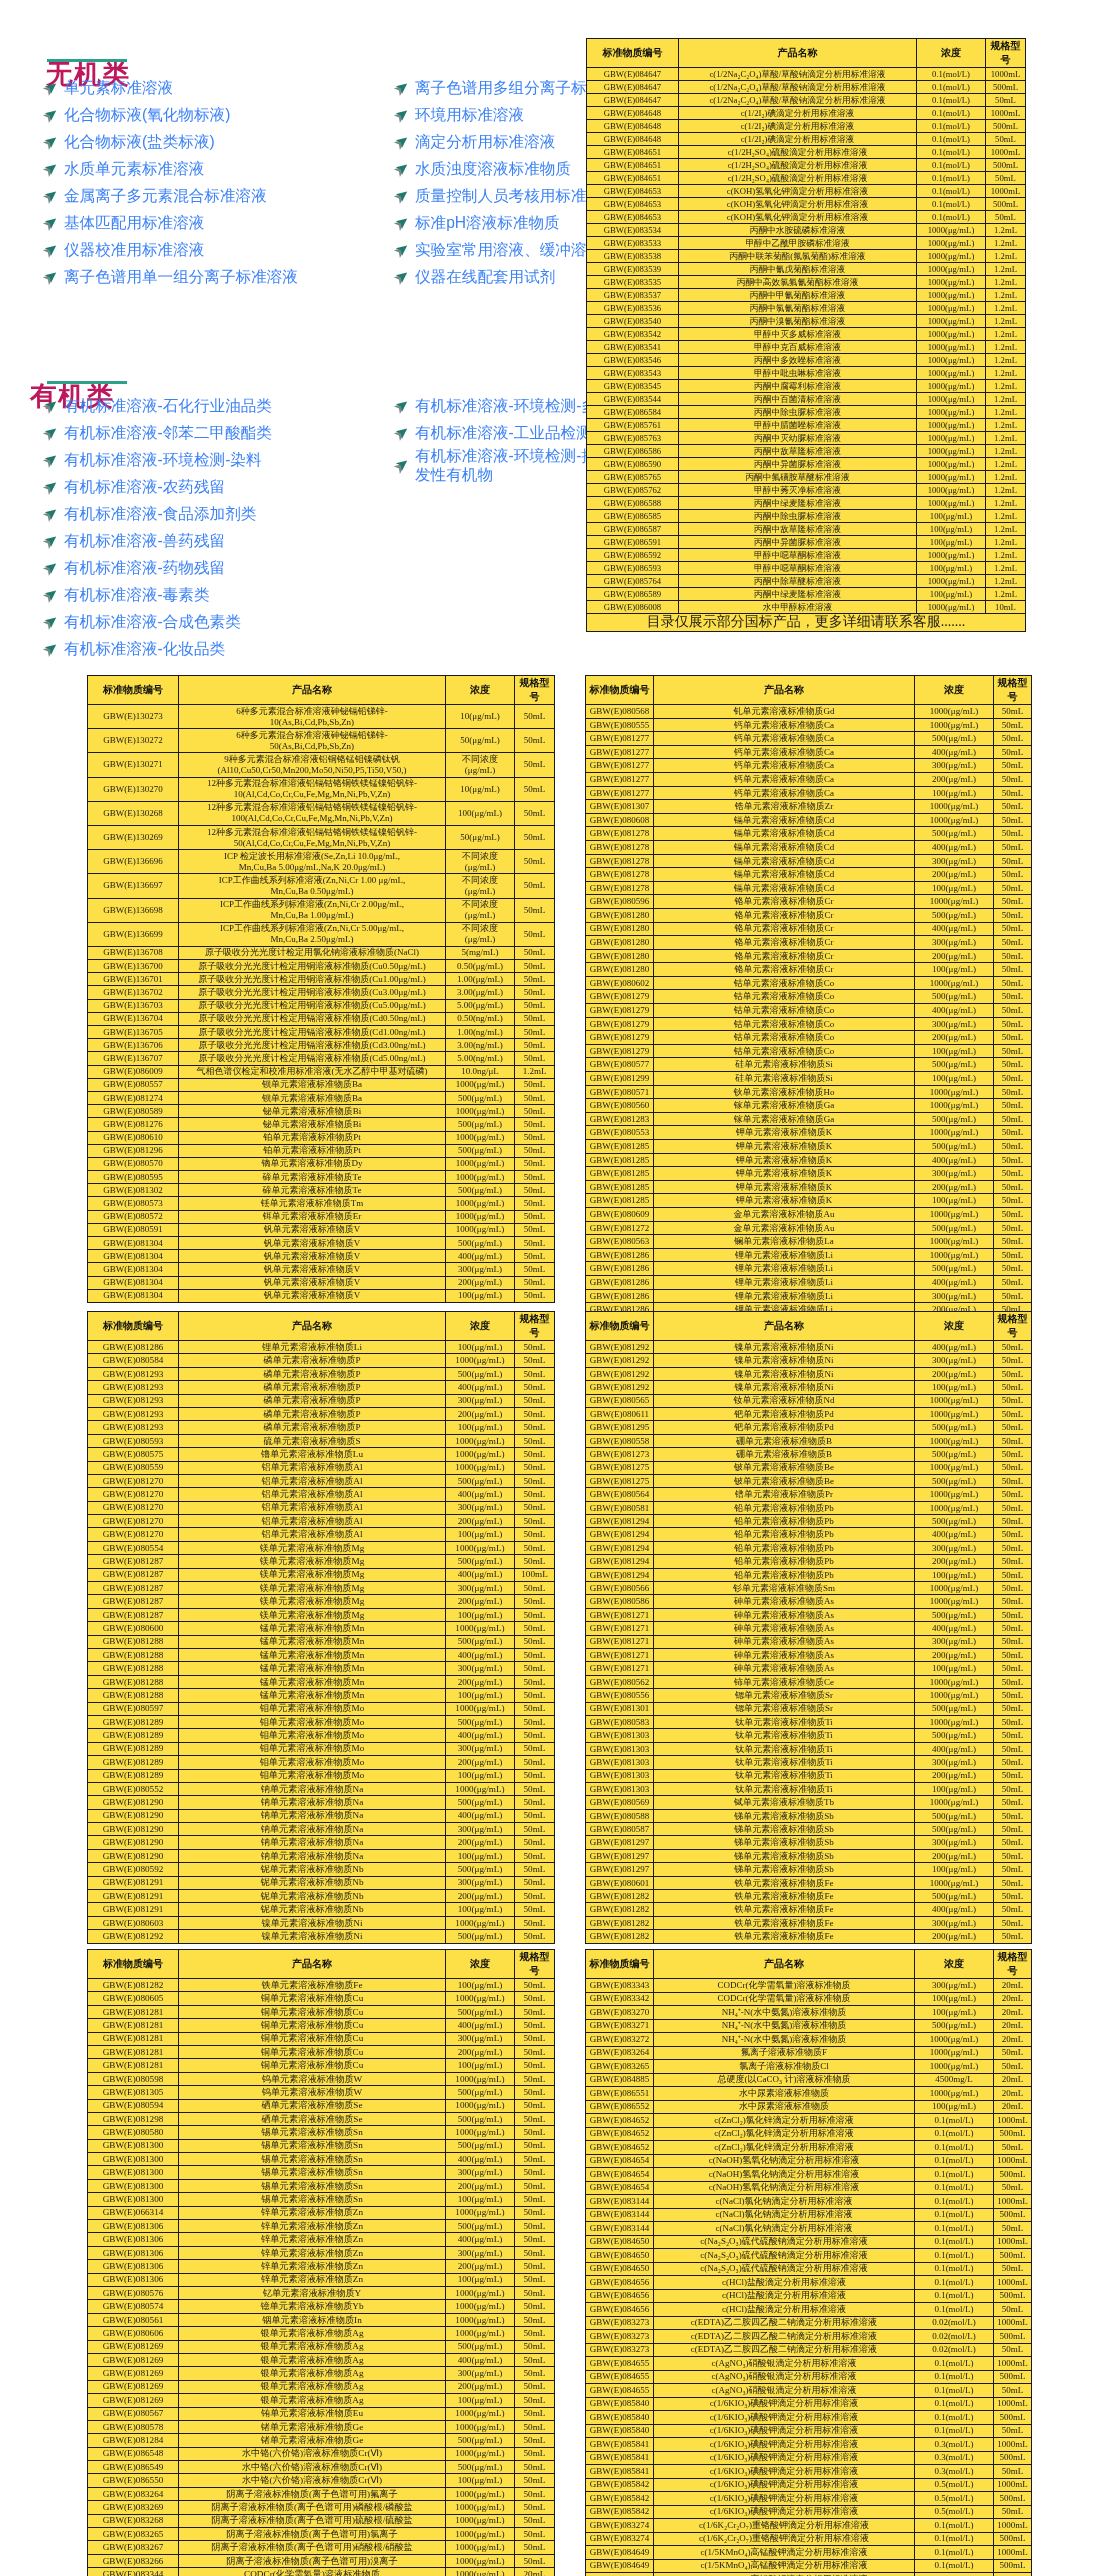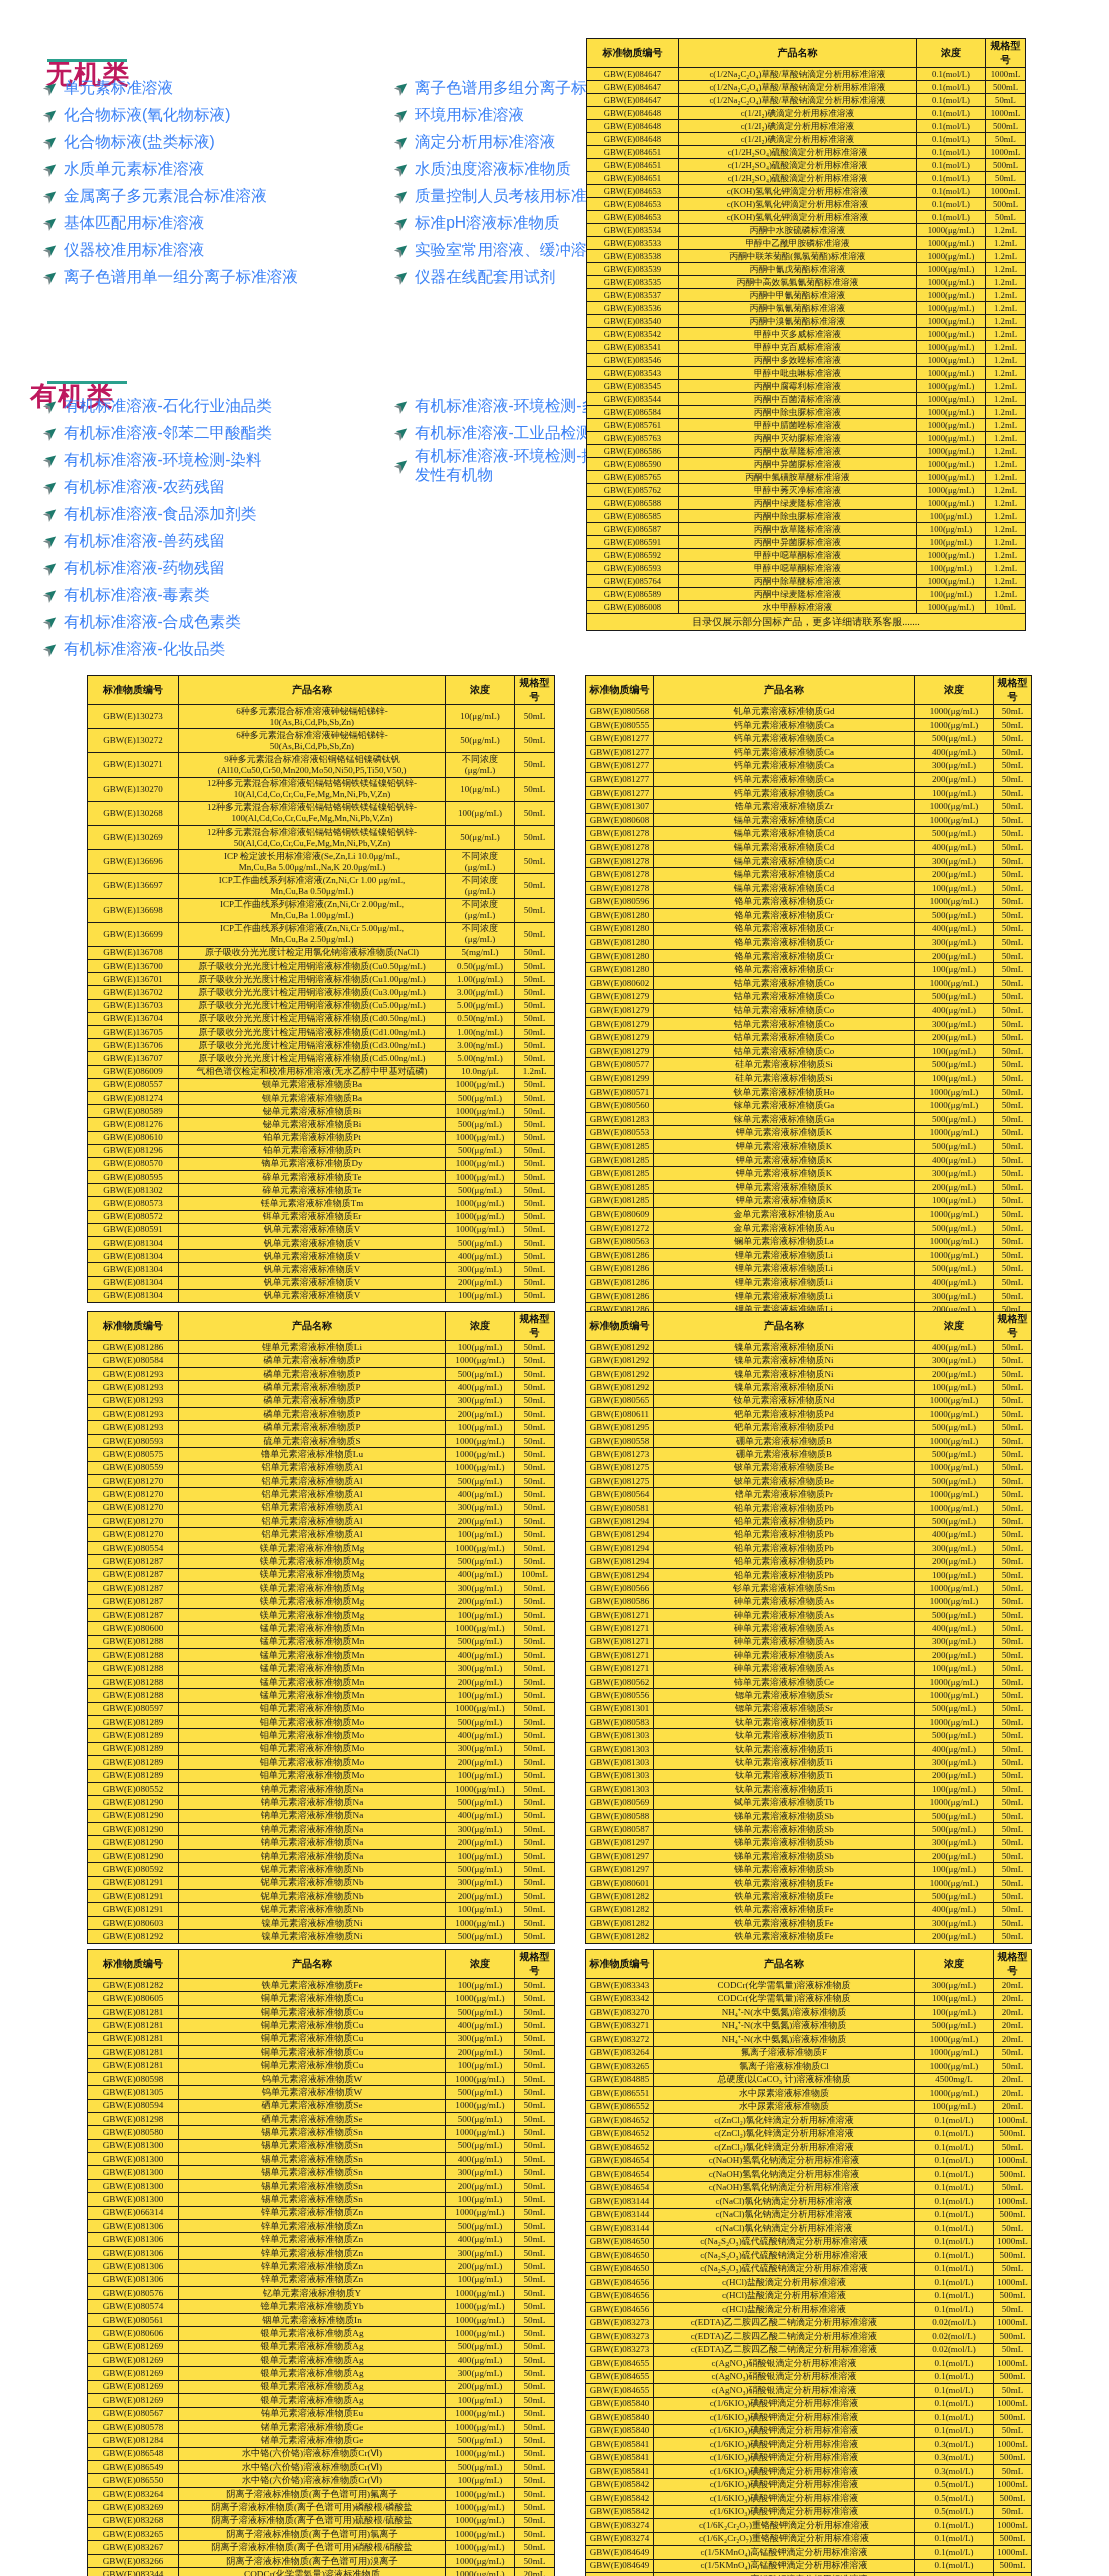--- a/index.html
+++ b/index.html
@@ -23,21 +23,21 @@
             font-family:"Liberation Serif",serif;}
   table.cat th,table.cat td{border:0.9px solid #1b1b1b;text-align:center;vertical-align:middle;
             padding:0 1.7px;overflow:hidden;}
   table.cat{border:1.4px solid #101010;}
   table.cat th{font-size:10px;font-weight:700;height:17.3px;color:#111;}
   table.cat td{font-size:9.2px;color:#191919;line-height:1.18;}
   td.name{white-space:pre-line;}
   
   #t1{left:586px;top:38px;width:440px;}
   #t1 th{height:19.6px;} #t1 td{font-size:8.7px;} #t1 tbody tr{height:13px;}
-  #t1 tfoot td{height:16px;font-size:10px;}
+  #t1 tfoot td{height:16px;font-size:14px;}
   #t2{left:87px;top:675px;width:468px;}
   #t2 td{font-size:9px;line-height:11px;padding:0.6px 1.7px;}
   #t3{left:585px;top:675px;width:446px;} #t3 tbody tr{height:13.6px;font-family:Liberation Serif, serif;} #t3 td{font-size:9px;}
   #t4{left:87px;top:1311px;width:468px;}  #t4 tbody tr{height:13.4px;}
   #t5{left:585px;top:1311px;width:446px;} #t5 tbody tr{height:13.4px;} #t5 td{font-size:9px;}
   #t6{left:87px;top:1949px;width:468px;}  #t6 tbody tr{height:13.4px;}
   #t7{left:585px;top:1949px;width:446px;} #t7 tbody tr{height:13.5px;} #t7 td{font-size:9px;}
   
   col.c-id{width:91px;} col.c-name{width:267px;} col.c-conc{width:69px;} col.c-spec{width:40px;}
   #t1 col.c-id{width:92px;} #t1 col.c-name{width:238px;} #t1 col.c-conc{width:69px;} #t1 col.c-spec{width:40px;}

